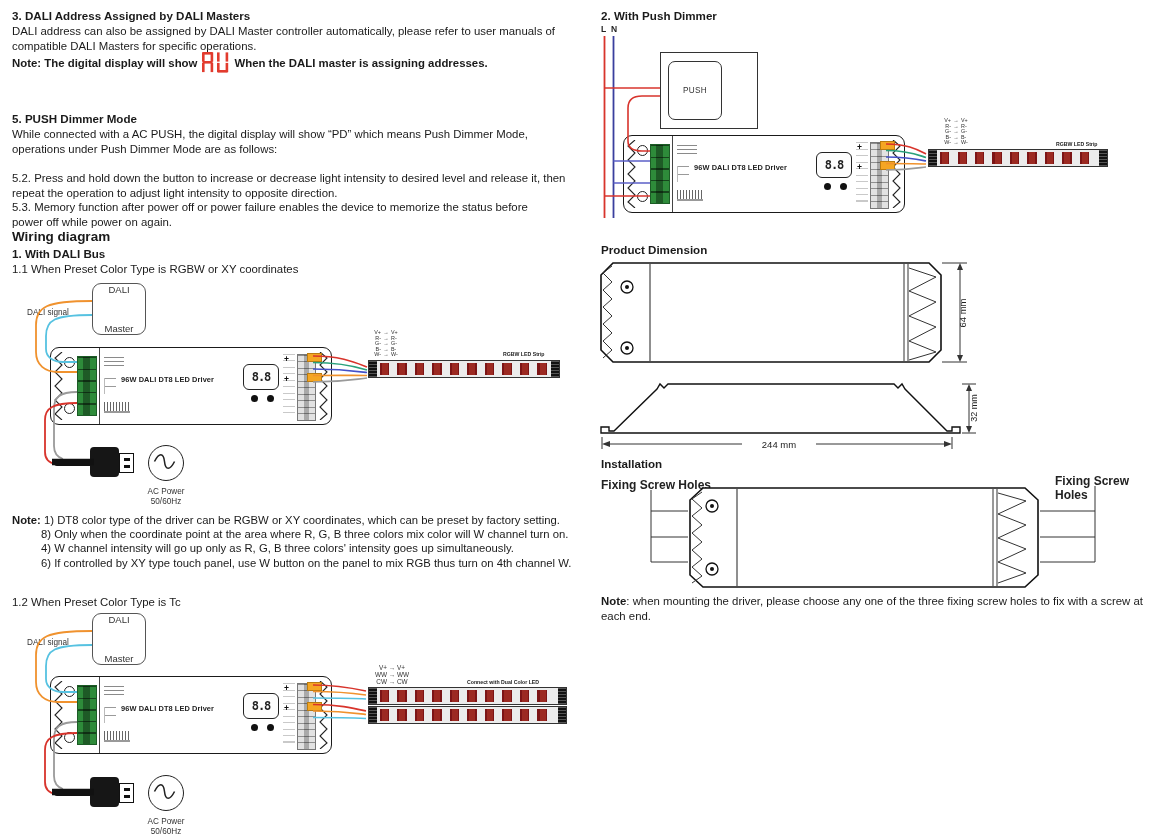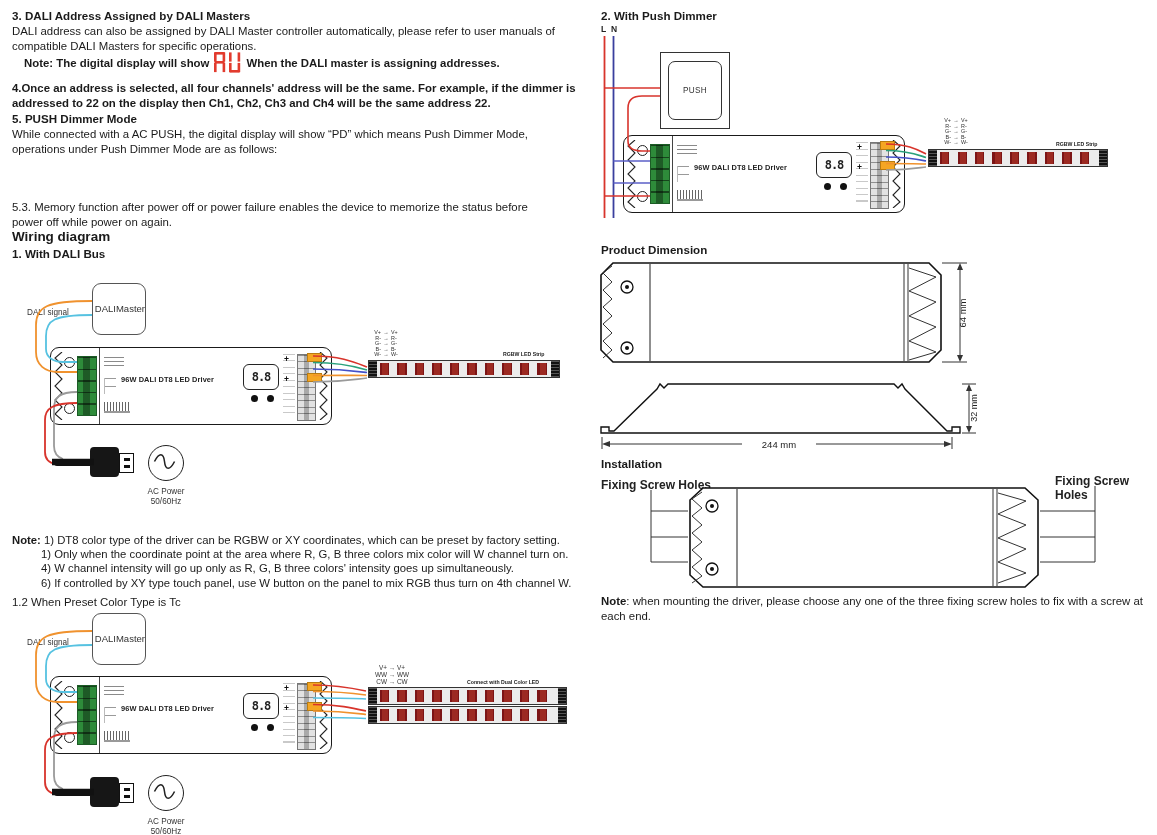--- a/index.html
+++ b/index.html
@@ -2,31 +2,31 @@
 <html><head>
 <meta charset="utf-8">
 <style>
   html,body{margin:0;padding:0;background:#fff;}
   #page{position:relative;width:1157px;height:835px;background:#fff;overflow:hidden;
         font-family:"Liberation Sans",sans-serif;color:#1a1a1a;}
   .b{font-weight:bold;}
   .txt{position:absolute;font-size:11.4px;line-height:14.6px;}
   .h1{font-weight:bold;font-size:11.6px;}
   .h2{font-weight:bold;font-size:13.5px;}
-  .note3{position:absolute;display:flex;align-items:center;font-weight:bold;font-size:11.4px;gap:5px;margin-left:12px;}
+  .note3{position:absolute;display:flex;align-items:center;font-weight:bold;font-size:11.4px;gap:5px;}
   .srodr{position:absolute;width:1px;height:1px;overflow:hidden;clip:rect(0 0 0 0);}
 
   
   .notelist{position:absolute;font-size:11.3px;line-height:14.2px;}
   .notelist .nl{padding-left:29px;}
-  .notelist .first{padding-left:0;margin-top:20px;}
+  .notelist .first{padding-left:0;}
 
   
   .dmaster{position:absolute;width:52px;height:50px;border:1.4px solid #555;border-radius:9px;
-           display:flex;align-items:center;justify-content:flex-end;
+           display:flex;flex-direction:column;align-items:center;justify-content:space-between;
            font-size:9.5px;line-height:11.5px;color:#333;background:#fff;z-index:2;}
   .dsignal{position:absolute;font-size:8.2px;color:#333;z-index:2;}
 
   
   .driver{position:absolute;width:280px;height:76px;border:1.6px solid #1a1a1a;border-radius:9px;
           background:#fff;z-index:2;}
   .driver .wavL{position:absolute;left:2px;top:4px;}
   .driver .wavR{position:absolute;left:268px;top:4px;}
   .driver .hole{position:absolute;width:9px;height:9px;border:1.5px solid #222;border-radius:50%;left:13px;}
   .driver .hA{top:9px;} .driver .hB{top:55px;}
@@ -86,21 +86,21 @@
   .acpower{position:absolute;width:180px;height:72px;z-index:2;}
   .acpower .cord{position:absolute;left:14px;top:21px;width:40px;height:6.5px;background:#111;border-radius:3px;}
   .acpower .plugbody{position:absolute;left:50px;top:9px;width:29px;height:30px;background:#161616;border-radius:4px;}
   .acpower .plugplate{position:absolute;left:79px;top:15px;width:13px;height:18px;background:#fff;border:1.6px solid #111;}
   .acpower .prong{position:absolute;left:84px;width:6px;height:3px;background:#111;}
   .acpower .pr1{top:20px;} .acpower .pr2{top:27px;}
   .acpower .accircle{position:absolute;left:108px;top:7px;width:34px;height:34px;border:1.6px solid #222;border-radius:50%;background:#fff;}
   .acpower .aclabel{position:absolute;left:90px;top:49px;width:72px;text-align:center;font-size:8.2px;line-height:10px;color:#333;}
 
   
-  .pushouter{position:absolute;left:660px;top:52px;width:68px;height:75px;border:1.5px solid #333;background:#fff;z-index:2;}
+  .pushouter{position:absolute;left:660px;top:52px;width:68px;height:75px;border:1.5px solid #333;background:#fff;z-index:2;padding-left:28px;}
   .pushinner{position:absolute;left:7px;top:8px;width:52px;height:57px;border:1.4px solid #333;border-radius:7px;
              display:flex;align-items:center;justify-content:center;font-size:8.2px;color:#333;letter-spacing:.3px;}
   .lnlabel{position:absolute;font-size:8.5px;font-weight:bold;color:#222;z-index:2;}
 
   .fixlabel{position:absolute;font-size:12px;color:#222;z-index:2;font-weight:bold;}
   #overlay{position:absolute;left:0;top:0;z-index:5;pointer-events:none;}
 </style>
 </head>
 <body>
 
@@ -125,27 +125,28 @@
           <rect x="23.6" y="0.4" width="2.6" height="9.2"></rect>
           <rect x="15" y="10.9" width="2.6" height="9.2"></rect>
           <rect x="23.6" y="10.9" width="2.6" height="9.2"></rect>
           <rect x="15.6" y="18" width="10" height="2.6"></rect>
         </g>
       </svg>
     </span>
     <span>When the DALI master is assigning addresses.</span>
   </div>
 
-  <div class="txt b" style="left:12px;top:81px;width:572px;">4.Once an address is selected, all four channels' address will be the same. For example, if the dimmer is addressed to 22 on the display then Ch1, Ch2, Ch3 and Ch4 will be the same address 22.</div>
   <div class="txt h1" style="left:12px;top:112px;">5. PUSH Dimmer Mode</div>
   <div class="txt" style="left:12px;top:127px;width:540px;">While connected with a AC PUSH, the digital display will show “PD” which means Push Dimmer Mode, operations under Push Dimmer Mode are as follows:</div>
+  <div class="txt" style="left:12px;top:171px;width:570px;">5.2. Press and hold down the button to increase or decrease light intensity to desired level and release it, then repeat the operation to adjust light intensity to opposite direction.</div>
   <div class="txt" style="left:12px;top:200px;width:548px;">5.3. Memory function after power off or power failure enables the device to memorize the status before power off while power on again.</div>
 
   <div class="txt h2" style="left:12px;top:230px;">Wiring diagram</div>
   <div class="txt h1" style="left:12px;top:247px;">1. With DALI Bus</div>
+  <div class="txt" style="left:12px;top:262px;">1.1 When Preset Color Type is RGBW or XY coordinates</div>
 
   <div class="dmaster" style="left:92px;top:283px;">
     <span>DALI</span>
     <span>Master</span>
   </div>
   <div class="dsignal" style="left:27px;top:308px;">DALI signal</div>
 
   <div class="driver" style="left:50px;top:347px;">
     <svg class="wavL" width="10" height="68" viewBox="0 0 10 68">
         <path d="M9,0 L2,6 9,13 2,20 9,27 2,34 9,41 2,48 9,55 2,62 9,68" fill="none" stroke="#222" stroke-width="1.1"></path>
@@ -221,21 +222,21 @@
         </svg>
     </span>
     <div class="aclabel">
       <div>AC Power</div>
         <div>50/60Hz</div>
     </div>
   </div>
 
   <div class="notelist" style="left:12px;top:513px;width:575px;">
     <div class="nl first"><span class="b">Note:</span> <span>1) DT8 color type of the driver can be RGBW or XY coordinates, which can be preset by factory setting.</span></div>
-    <div class="nl">1) Only when the coordinate point at the area where R, G, B three colors mix color will W channel turn on.</div>
+    <div class="nl">8) Only when the coordinate point at the area where R, G, B three colors mix color will W channel turn on.</div>
     <div class="nl">4) W channel intensity will go up only as R, G, B three colors' intensity goes up simultaneously.</div>
     <div class="nl">6) If controlled by XY type touch panel, use W button on the panel to mix RGB thus turn on 4th channel W.</div>
   </div>
 
   <div class="txt" style="left:12px;top:595px;">1.2 When Preset Color Type is Tc</div>
 
   <div class="dmaster" style="left:92px;top:613px;">
     <span>DALI</span>
     <span>Master</span>
   </div>

